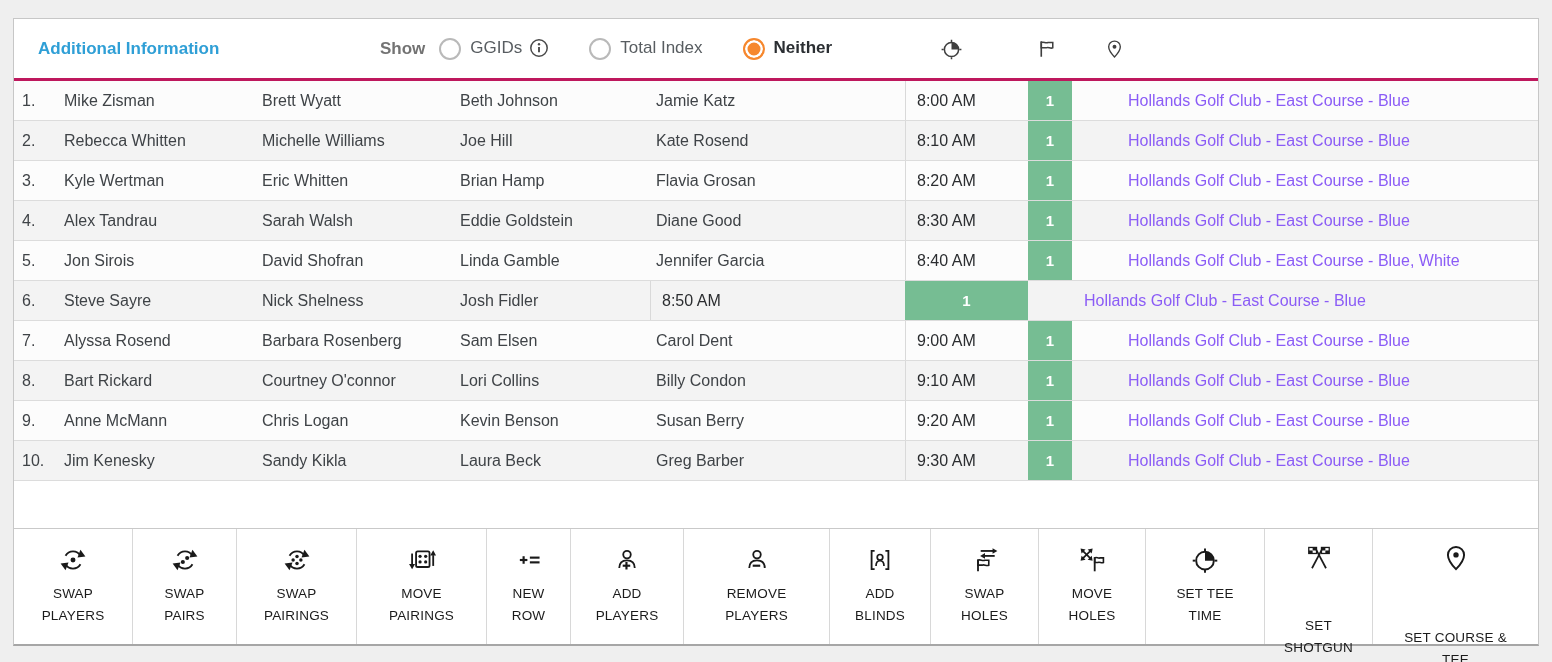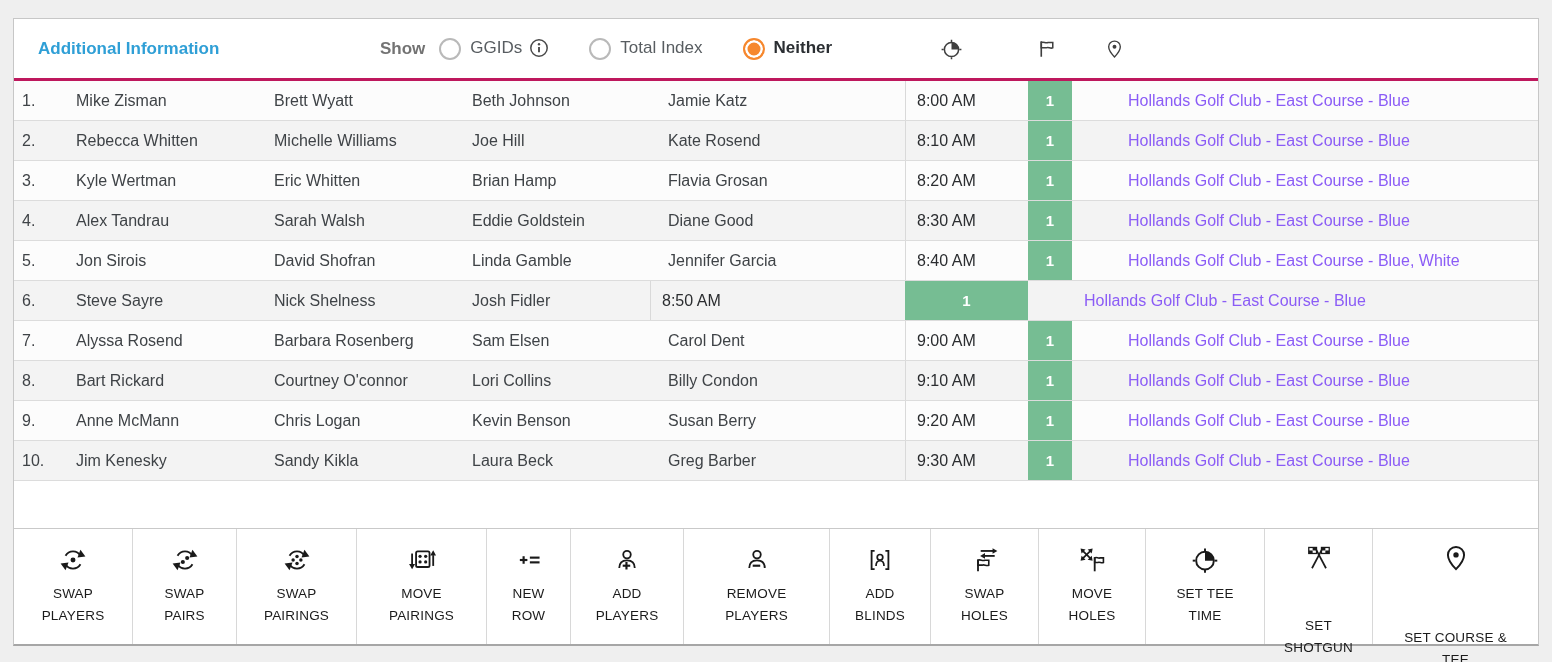--- a/index.html
+++ b/index.html
@@ -35,21 +35,21 @@
   
   .rows{}
   .prow{
     display:grid;height:40px;align-items:center;
     grid-template-columns:44px 198px 198px 196px 255px 123px 44px 1fr;
     border-bottom:1px solid var(--line);font-size:16px;
   }
   .prow.odd{background:#fcfcfc;}
   .prow.even{background:#f3f3f3;}
   .c-num{padding-left:8px;color:#3f4347;}
-  .c-player{padding-left:6px;color:#3f4347;white-space:nowrap;overflow:hidden;margin-left:12px;}
+  .c-player{padding-left:6px;color:#3f4347;white-space:nowrap;overflow:hidden;}
   .c-time{border-left:1px solid #d9d9d9;height:100%;display:flex;align-items:center;
     padding-left:11px;font-weight:normal;color:#2b2d30;}
   .c-hole{background:var(--green);height:100%;display:flex;align-items:center;justify-content:center;
     color:#fff;font-size:15px;font-weight:bold;}
   .c-course{padding-left:56px;color:#8b5cf6;white-space:nowrap;}
   .spacer{height:47px;background:#fff;}
   
   .toolbar{display:flex;height:116px;border-top:1px solid #c9c9c9;background:#fff;}
   .tb-btn{display:flex;flex-direction:column;align-items:center;padding-top:15px;
     border-right:1px solid #d8d8d8;cursor:pointer;}

